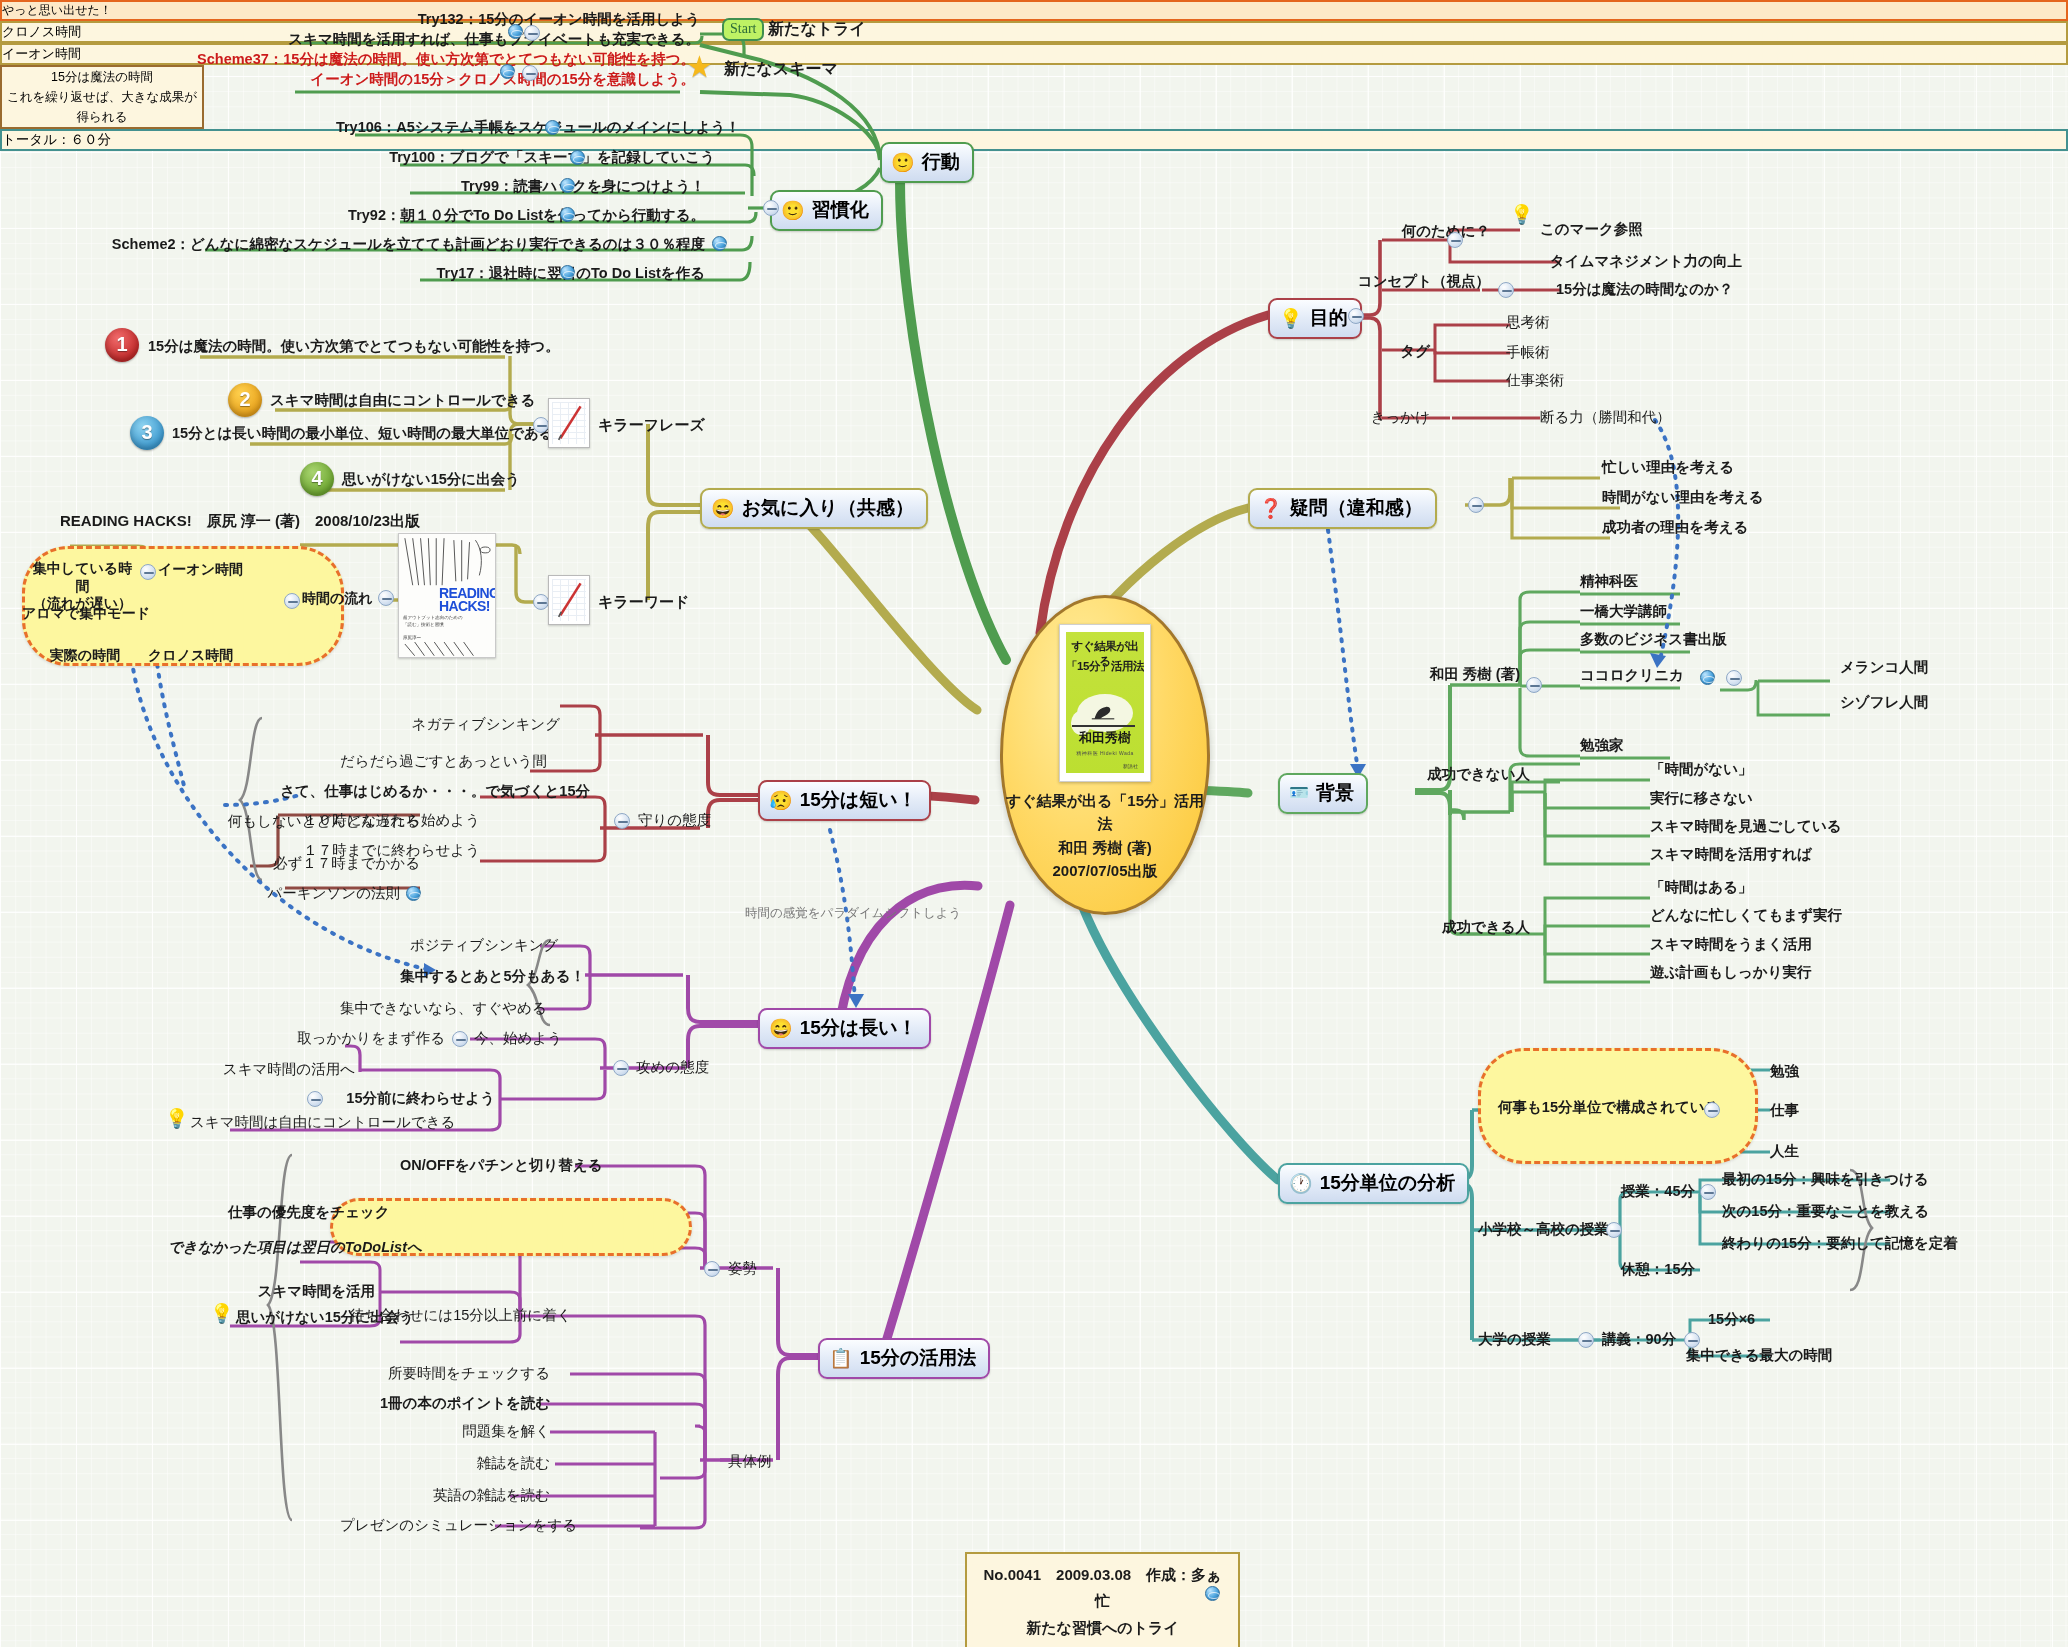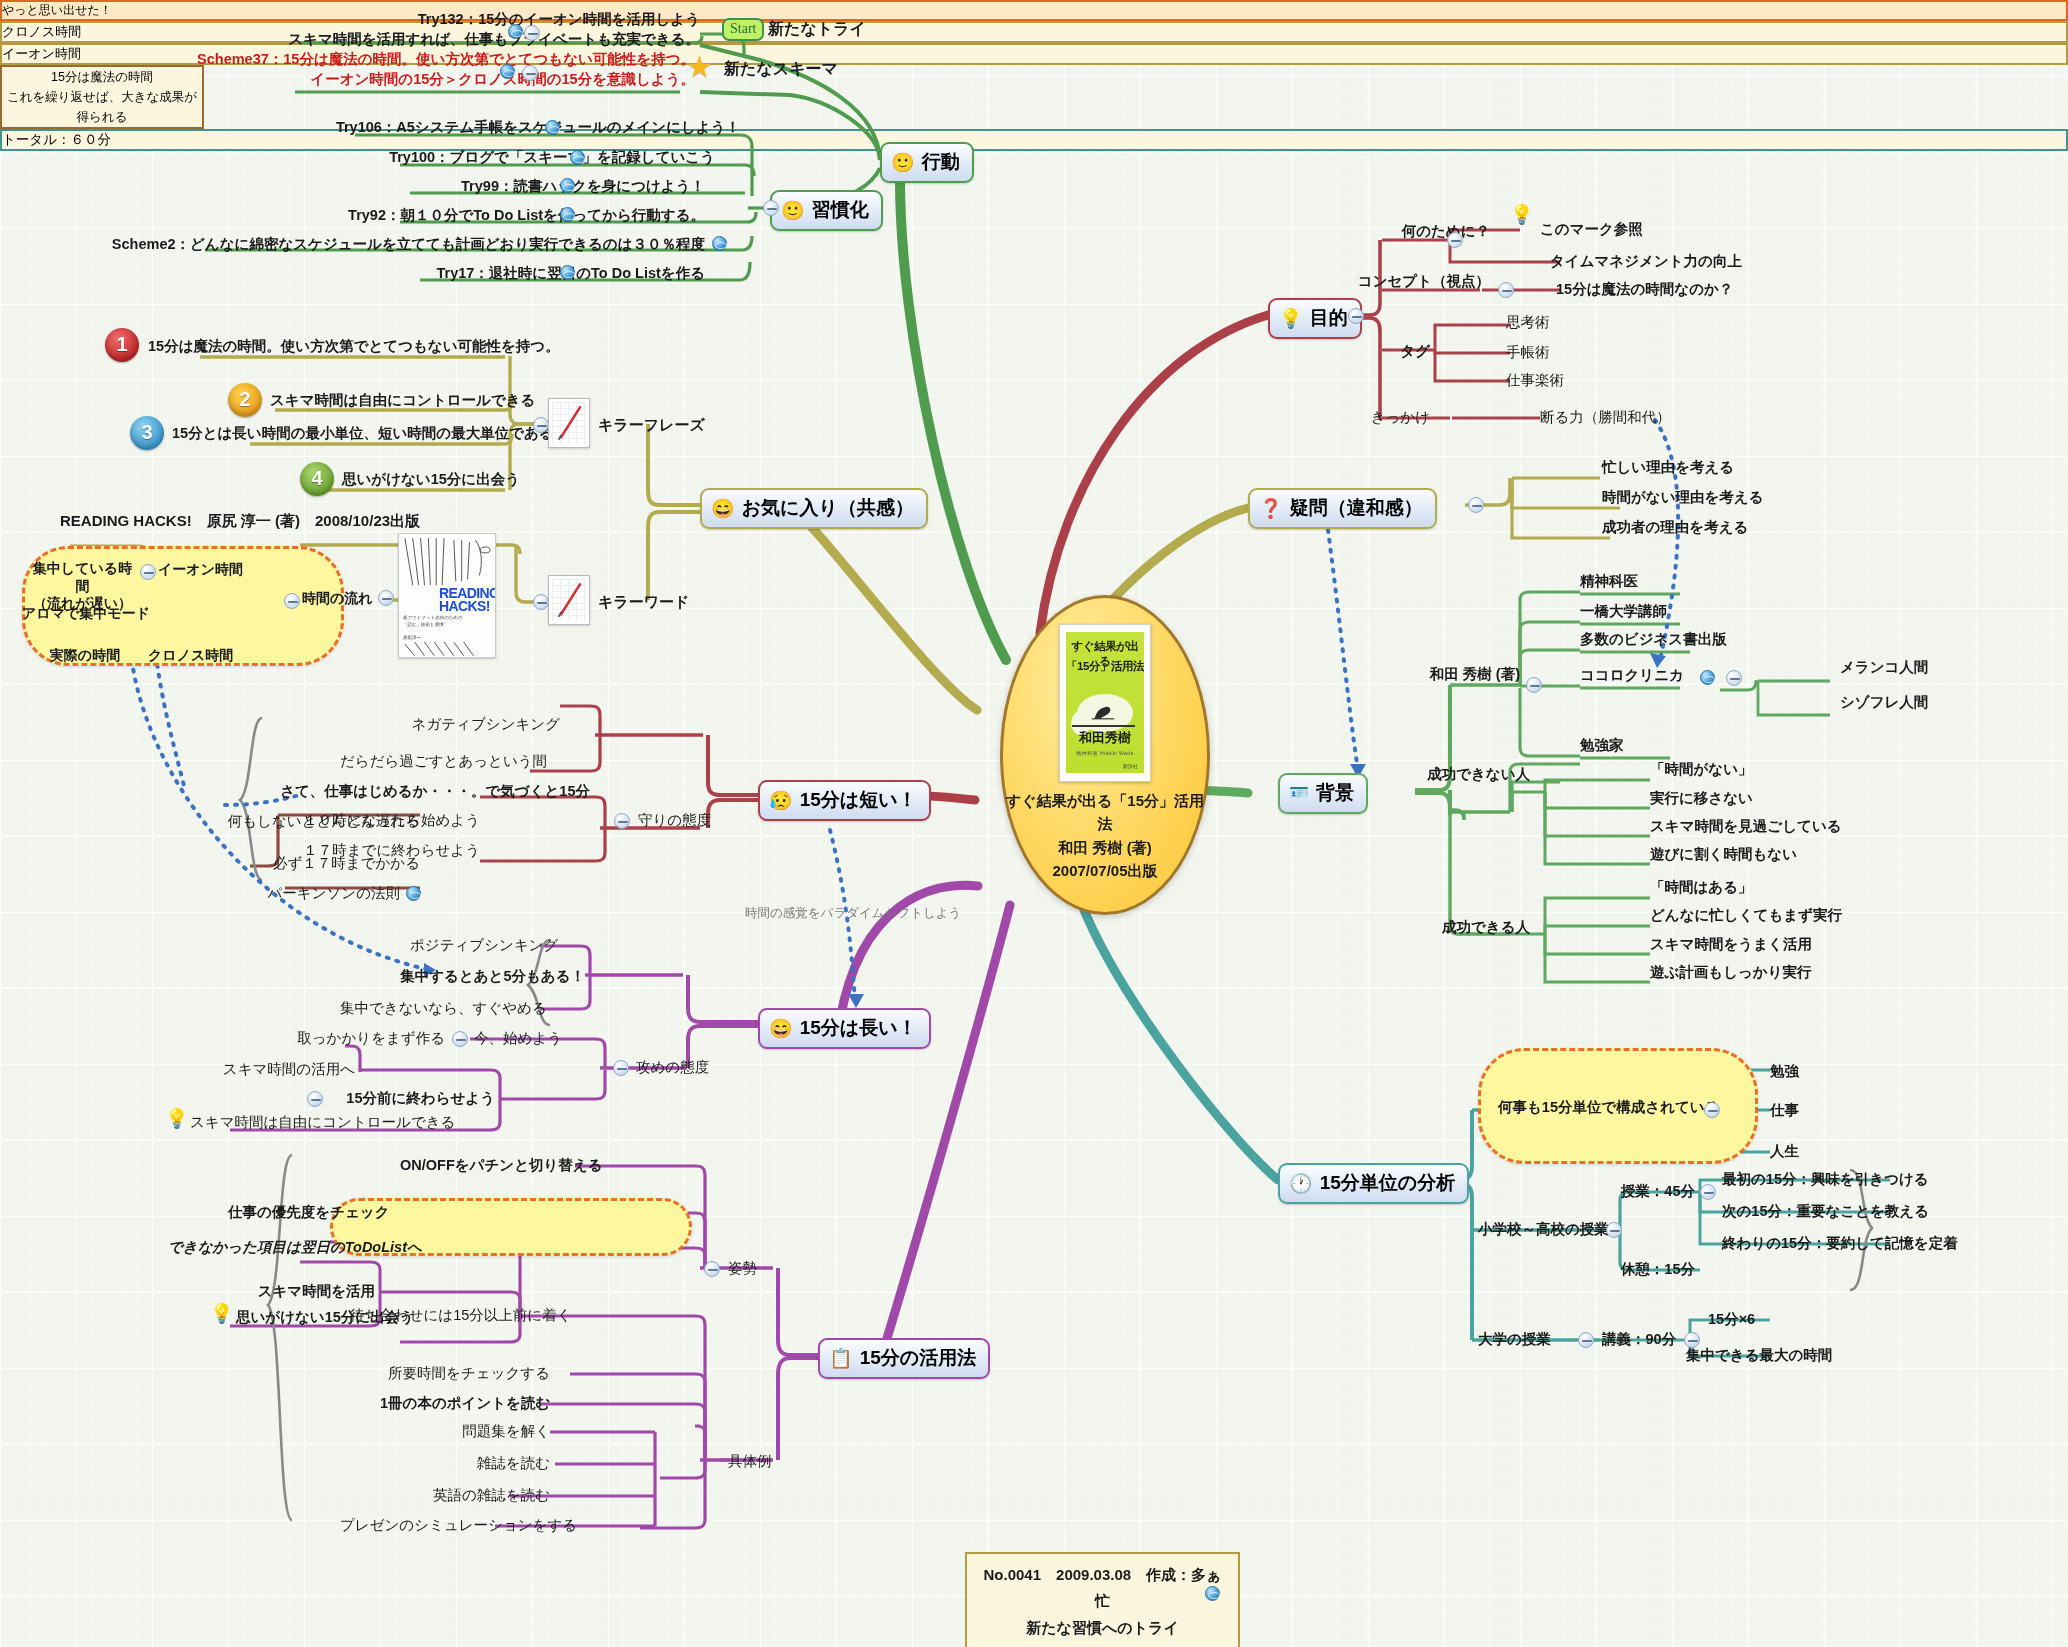--- a/index.html
+++ b/index.html
@@ -545,21 +545,21 @@
 <div class="n b" style="left:1580px;top:666px;">ココロクリニカ</div>
 <div class="globe" style="left:1700px;top:670px;"></div>
 <div class="cb" style="left:1726px;top:670px;"></div>
 <div class="n b" style="left:1580px;top:736px;">勉強家</div>
 <div class="n b" style="left:1840px;top:658px;">メランコ人間</div>
 <div class="n b" style="left:1840px;top:693px;">シゾフレ人間</div>
 <div class="n b r" style="left:1400px;top:765px;width:130px;">成功できない人</div>
 <div class="n b" style="left:1650px;top:760px;">「時間がない」</div>
 <div class="n b" style="left:1650px;top:789px;">実行に移さない</div>
 <div class="n b" style="left:1650px;top:817px;">スキマ時間を見過ごしている</div>
-<div class="n b" style="left:1650px;top:845px;">遊びに割く時間もない</div>
+<div class="n b" style="left:1650px;top:845px;">スキマ時間を活用すれば</div>
 <div class="n b r" style="left:1400px;top:918px;width:130px;">成功できる人</div>
 <div class="n b" style="left:1650px;top:878px;">「時間はある」</div>
 <div class="n b" style="left:1650px;top:906px;">どんなに忙しくてもまず実行</div>
 <div class="n b" style="left:1650px;top:935px;">スキマ時間をうまく活用</div>
 <div class="n b" style="left:1650px;top:963px;">遊ぶ計画もしっかり実行</div>
 
 <div class="cb" style="left:1468px;top:497px;"></div>
 <div class="n b" style="left:1602px;top:458px;">忙しい理由を考える</div>
 <div class="n b" style="left:1602px;top:488px;">時間がない理由を考える</div>
 <div class="n b" style="left:1602px;top:518px;">成功者の理由を考える</div>

